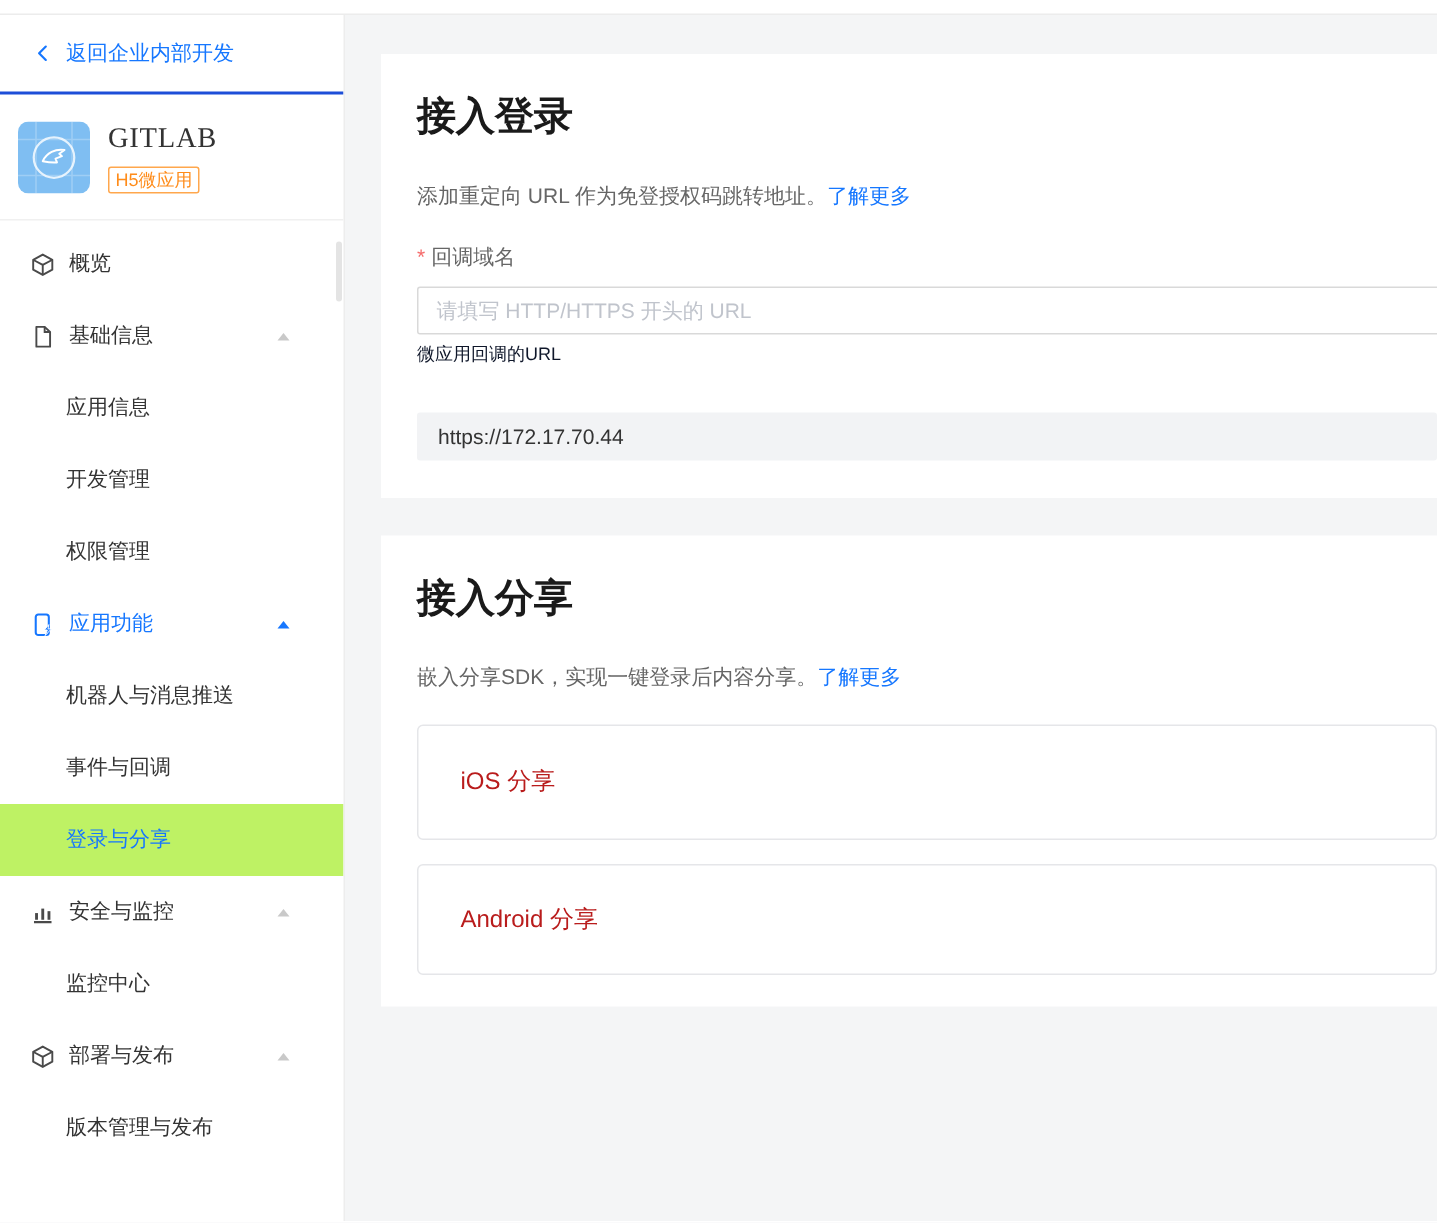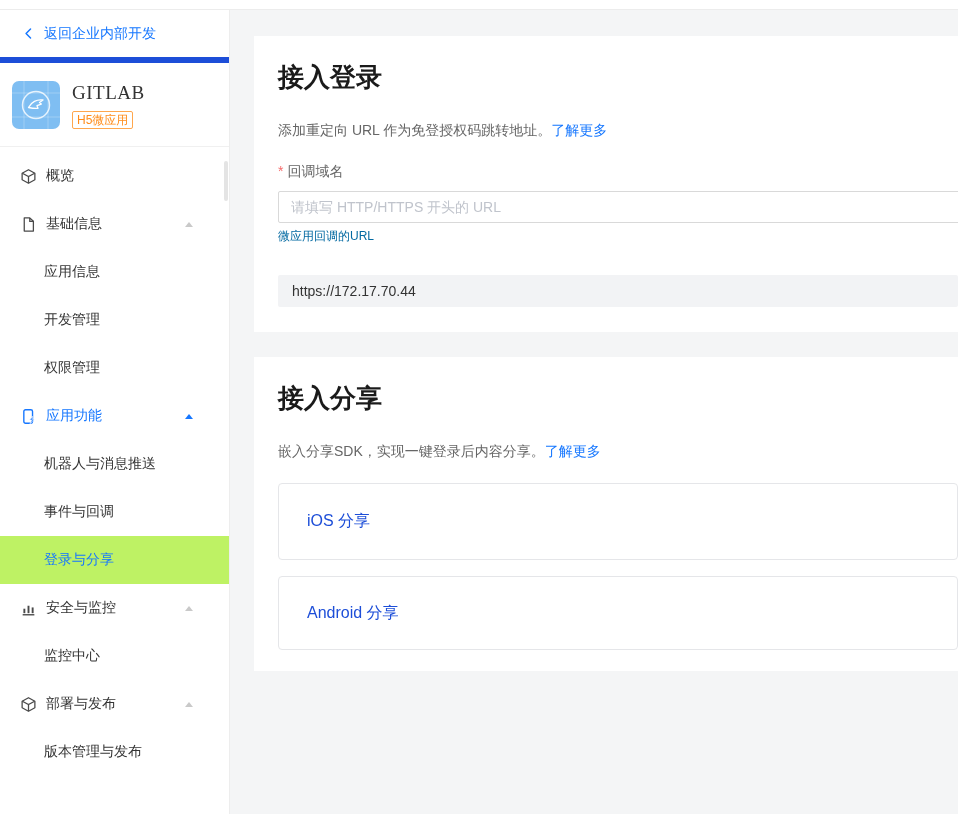--- a/index.html
+++ b/index.html
@@ -5,21 +5,21 @@
   * { margin:0; padding:0; box-sizing:border-box; }
   html,body { width:958px; height:815px; overflow:hidden; }
   body { font-family:"Liberation Sans","DejaVu Sans",sans-serif; background:#fff; }
   :root { --primary:#1677ff; }
 
   .top-strip { height:10px; background:#fff; border-bottom:1px solid #ececec; }
   .layout { display:flex; height:804px; }
 
   
   .sidebar { width:230px; flex:0 0 230px; background:#fff; border-right:1px solid #ededed; position:relative; overflow:hidden; }
-  .back-row { height:53px; display:flex; align-items:center; padding-left:22px; color:var(--primary); font-size:14px; cursor:pointer; border-bottom:6px solid #1d4ed8; }
+  .back-row { height:53px; display:flex; align-items:center; padding-left:22px; color:var(--primary); font-size:14px; cursor:pointer; border-bottom:2px solid #1d4ed8; }
   .back-row svg { margin-right:9px; flex:0 0 auto; }
   .app-block { display:flex; align-items:center; padding:18px 0 17px 12px; border-bottom:1px solid #f0f0f0; }
   .app-logo { width:48px; height:48px; flex:0 0 48px; }
   .app-info { margin-left:12px; padding-top:1px; }
   .app-name { font-family:"Liberation Serif","DejaVu Serif",serif; font-size:19px; color:#333; letter-spacing:.5px; }
   .app-badge { display:inline-block; margin-top:7px; font-size:12px; line-height:16px; padding:0 4px; color:#ff8c1a; border:1px solid #ffa74d; border-radius:2px; }
   .menu { padding-top:5px; }
   .menu-row { height:48px; display:flex; align-items:center; padding-left:20px; font-size:14px; color:#333; cursor:pointer; }
   .menu-row.sub { padding-left:44px; }
   .menu-row .mi { width:17px; height:17px; display:inline-flex; color:#4a4a4a; }
@@ -38,24 +38,24 @@
   .card { background:#fff; width:704px; padding:24px 0 0 24px; overflow:hidden; }
   .card-1 { height:296px; }
   .card-2 { height:314px; margin-top:25px; }
   .card-title { font-size:26px; line-height:34px; font-weight:600; color:#1a1a1a; }
   .card-desc { margin-top:26px; font-size:14px; line-height:20px; color:#666; }
   .learn-more { color:var(--primary); cursor:pointer; }
   .field-label { margin-top:23px; font-size:14px; color:#666; }
   .required { color:#f56c6c; margin-right:4px; }
   .url-input { display:block; margin-top:10px; width:calc(100% + 2px); height:32px; border:1px solid #d9d9d9; border-radius:2px; padding:0 12px; font-size:14px; color:#333; outline:none; background:#fff; }
   .url-input::placeholder { color:#c0c4cc; }
-  .helper { margin-top:5px; font-size:12px; color:#0369a1; }
+  .helper { margin-top:5px; font-size:12px; color:#0f172a; }
   .url-row { margin-top:30px; height:32px; background:#f2f3f5; display:flex; align-items:center; padding-left:14px; font-size:14px; color:#333; border-radius:2px; }
   .share-list { margin-top:22px; }
-  .share-box { width:100%; height:77px; border:1px solid #e5e6e9; border-radius:4px; display:flex; align-items:center; padding-left:28px; font-size:16px; color:#1d4ed8; cursor:pointer; background:#fff; }
+  .share-box { width:100%; height:77px; border:1px solid #e5e6e9; border-radius:4px; display:flex; align-items:center; padding-left:28px; font-size:16px; color:#b91c1c; cursor:pointer; background:#fff; }
   .share-box + .share-box { margin-top:16px; height:74px;text-align:right; }
 </style>
 </head>
 <body>
 
 <div class="top-strip"></div>
 
 <div class="layout">
 
   <div class="sidebar">

